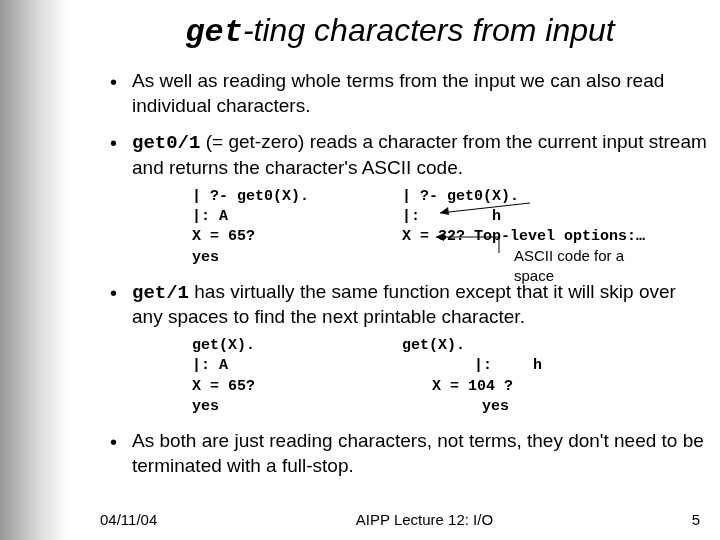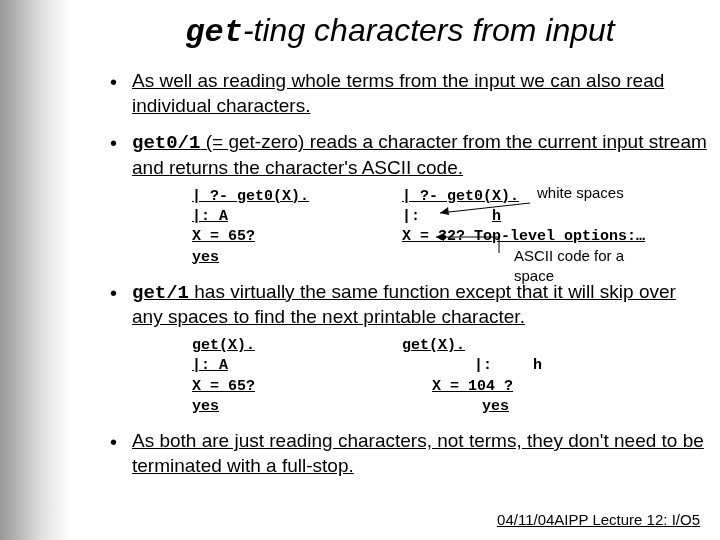--- a/index.html
+++ b/index.html
@@ -2,30 +2,30 @@
 <html><head>
 <meta charset="utf-8">
 <style>
   * { margin: 0; padding: 0; box-sizing: border-box; }
   body { width: 720px; height: 540px; background: #fff; font-family: Arial, sans-serif; position: relative; overflow: hidden; }
   .sidebar { position: absolute; left: 0; top: 0; width: 70px; height: 540px; background: linear-gradient(90deg, #999 0%, #bbb 30%, #e0e0e0 60%, #fff 100%); }
   .sidebar-text { position: absolute; left: 8px; bottom: 10px; transform-origin: left bottom; font-size: 70px; font-weight: bold; color: #888; font-family: Arial, sans-serif; letter-spacing: -3px; writing-mode: vertical-rl; transform: rotate(180deg); height: 530px; text-align: left; line-height: 70px; }
   .content { position: absolute; left: 90px; top: 0; right: 10px; }
   .title { text-align: center; font-size: 32px; font-family: Arial, sans-serif; margin-top: 12px; margin-bottom: 18px; font-style: italic; }
   .title .mono { font-family: "Courier New", monospace; }
-  ul.bullets { list-style: none; padding-left: 20px; text-decoration: underline; }
+  ul.bullets { list-style: none; padding-left: 20px; }
   ul.bullets > li { position: relative; padding-left: 22px; font-size: 19px; line-height: 1.3; margin-bottom: 12px; }
   ul.bullets > li::before { content: "•"; position: absolute; left: 0; top: 0; font-size: 20px; }
   .mono { font-family: "Courier New", monospace; font-weight: bold; }
   .codeblock { font-family: "Courier New", monospace; font-weight: bold; font-size: 15px; line-height: 1.35; margin-left: 60px; margin-top: 6px; margin-bottom: 6px; }
   .row { display: flex; }
   .col { width: 210px; }
   .col2 { width: 260px; position: relative; }
   .annot { font-family: Arial, sans-serif; font-weight: normal; font-size: 15px; position: absolute; }
-  .footer { position: absolute; bottom: 12px; left: 100px; right: 20px; font-size: 15px; display: flex; justify-content: flex-end; text-decoration: underline; }
+  .footer { position: absolute; bottom: 12px; left: 100px; right: 20px; font-size: 15px; display: flex; justify-content: space-between; }
   svg.arrow { position: absolute; overflow: visible; }
 </style>
 </head>
 <body>
 
 <div class="sidebar">
   <div class="sidebar-text">PROLOG</div>
 </div>
 
 <div class="content">
@@ -42,21 +42,20 @@
         <div class="col">
           <div>| ?- get0(X).</div>
           <div>|: A</div>
           <div>X = 65?</div>
           <div>yes</div>
         </div>
         <div class="col2">
           <div>| ?- get0(X).</div>
           <div><span style="display:inline-block;width:90px;">|:</span><span>h</span></div>
           <div>X = 32? Top-level options:…</div>
-          <span class="annot" style="left:135px; top:-4px;">white spaces</span>
           <span class="annot" style="left:112px; top:59px;">ASCII code for a space</span>
           <svg class="arrow" style="left:20px; top:10px;" width="110" height="20">
             <line x1="108" y1="6" x2="18" y2="16" stroke="#000" stroke-width="1"></line>
             <polygon points="18,16 26,10 27,18" fill="#000"></polygon>
           </svg>
           <svg class="arrow" style="left:32px; top:48px;" width="70" height="20">
             <line x1="65" y1="18" x2="65" y2="2" stroke="#000" stroke-width="1"></line>
             <line x1="65" y1="2" x2="2" y2="2" stroke="#000" stroke-width="1"></line>
             <polygon points="2,2 10,-2 10,6" fill="#000"></polygon>
           </svg>

